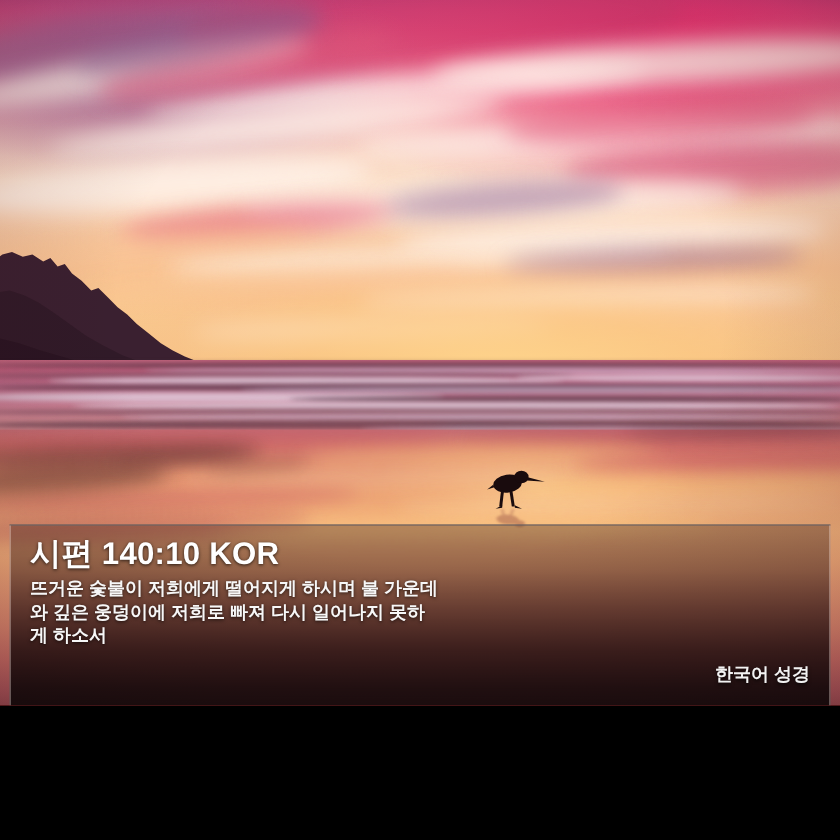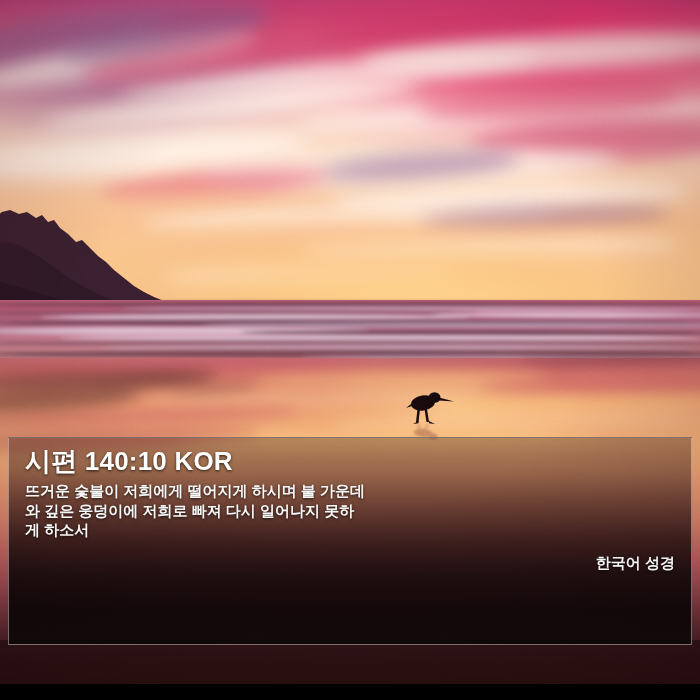--- a/index.html
+++ b/index.html
@@ -3,21 +3,21 @@
 <meta charset="utf-8">
 <style>
   html, body {
     margin: 0;
     padding: 0;
     background: #000;
   }
   #canvas {
     position: relative;
     width: 700px;
-    height: 684px;
+    height: 588px;
     overflow: hidden;
     font-family: "Liberation Sans", "DejaVu Sans", sans-serif;
     background: #b91c1c;
   }
 
   
   .layer { position: absolute; left: 0; width: 100%; }
 
   
   #sky {

